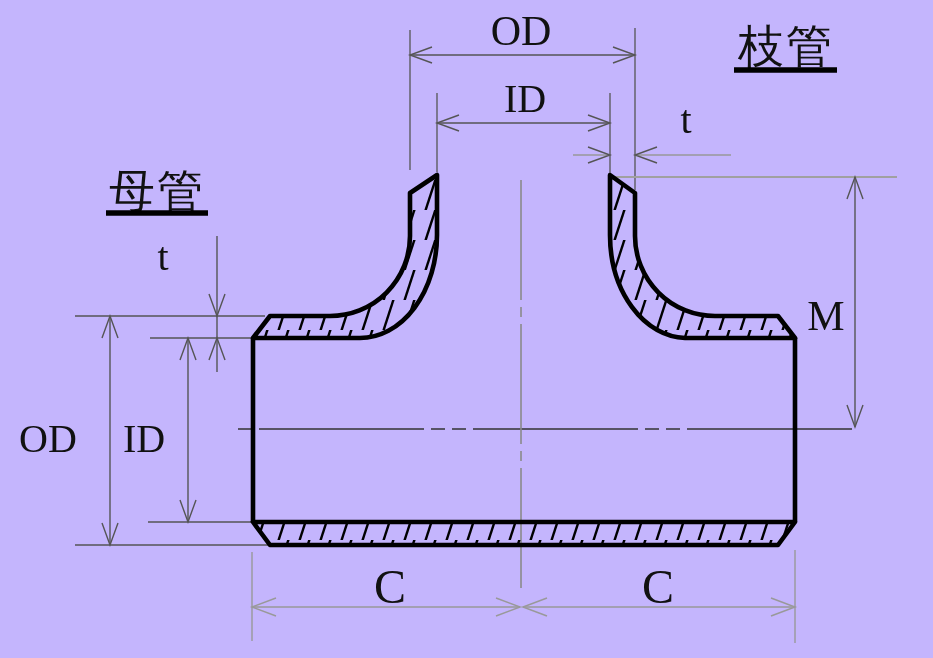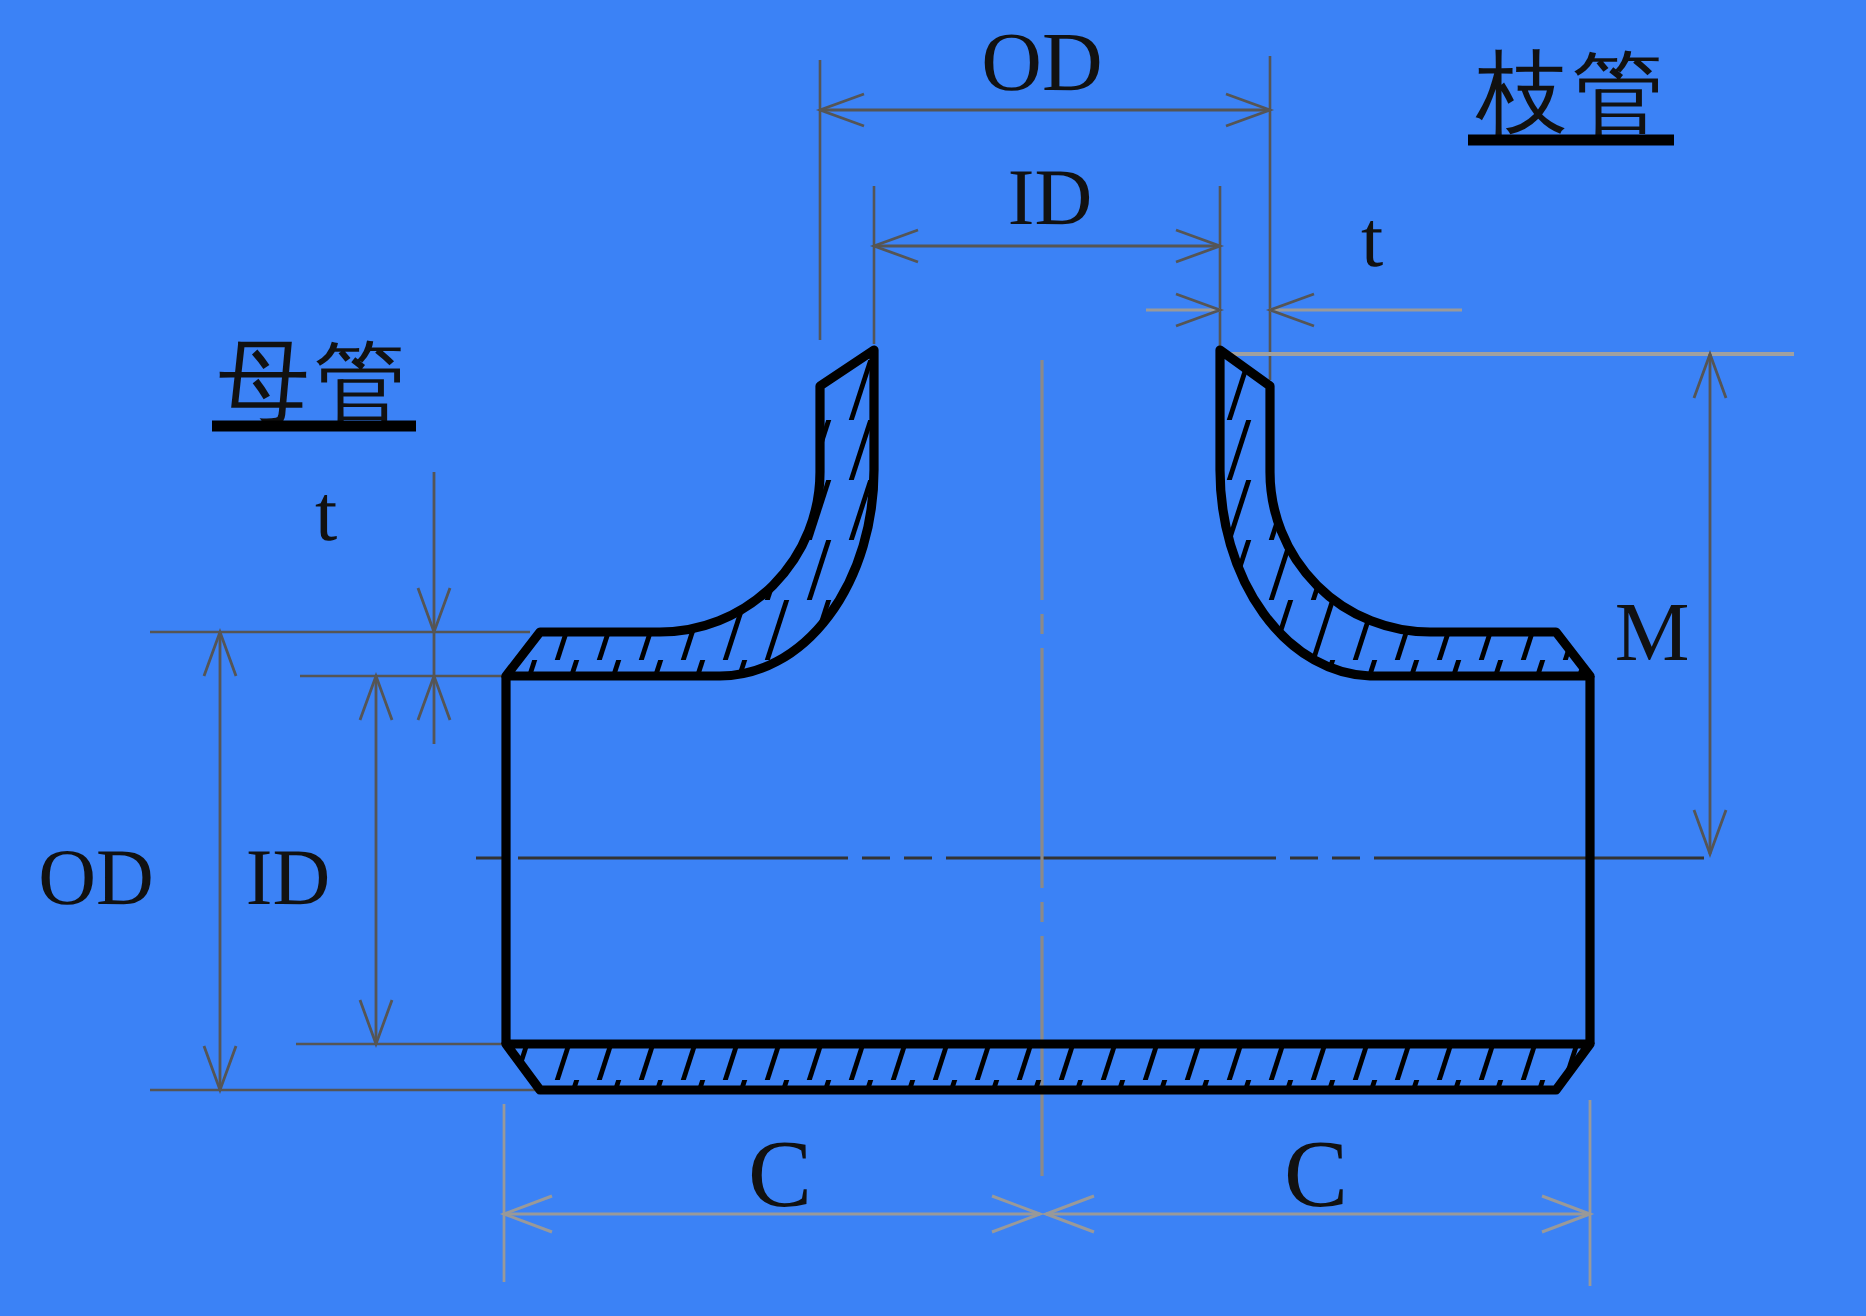--- a/index.html
+++ b/index.html
@@ -4,21 +4,21 @@
 <style>
   html, body {
     margin: 0;
     padding: 0;
     background: #ffffff;
   }
   .drawing-page {
     position: relative;
     width: 933px;
     height: 658px;
-    background: #3b82f6;
+    background: #c4b5fd;
     overflow: hidden;
     font-family: "Liberation Serif", "DejaVu Serif", serif;
   }
   svg { display: block; }
   text {
     font-family: "Liberation Serif", "DejaVu Serif", serif;
     fill: #111111;
   }
   .dim-letter { font-size: 42px; }
   .dim-letter-small { font-size: 40px; }

